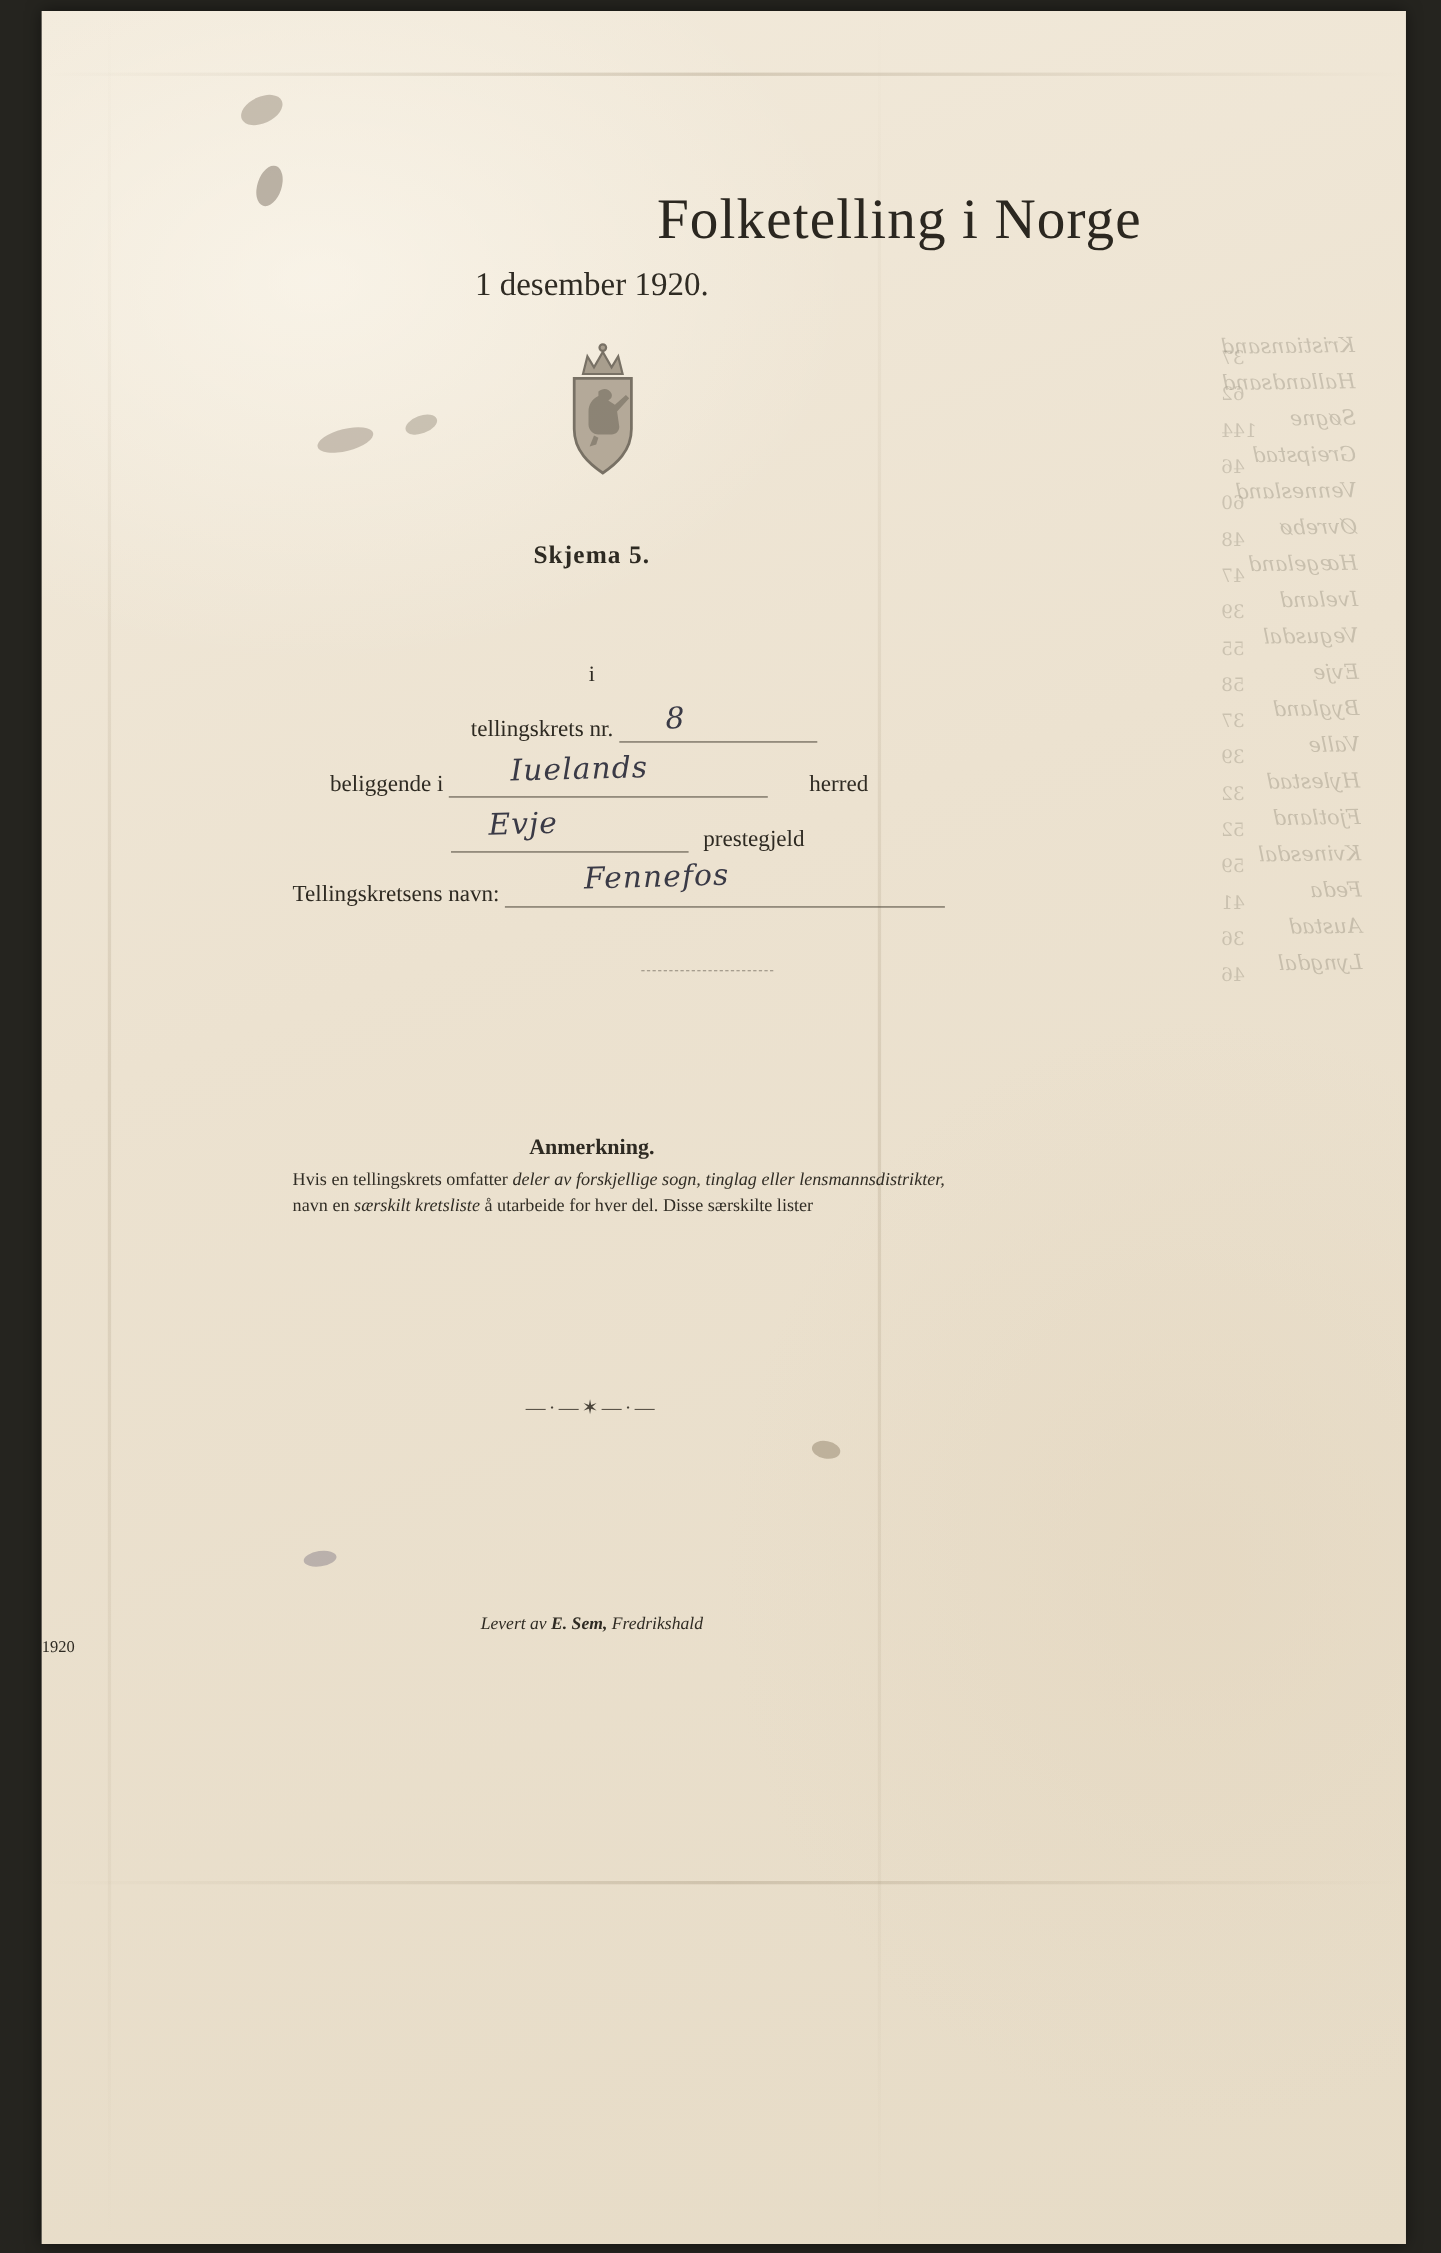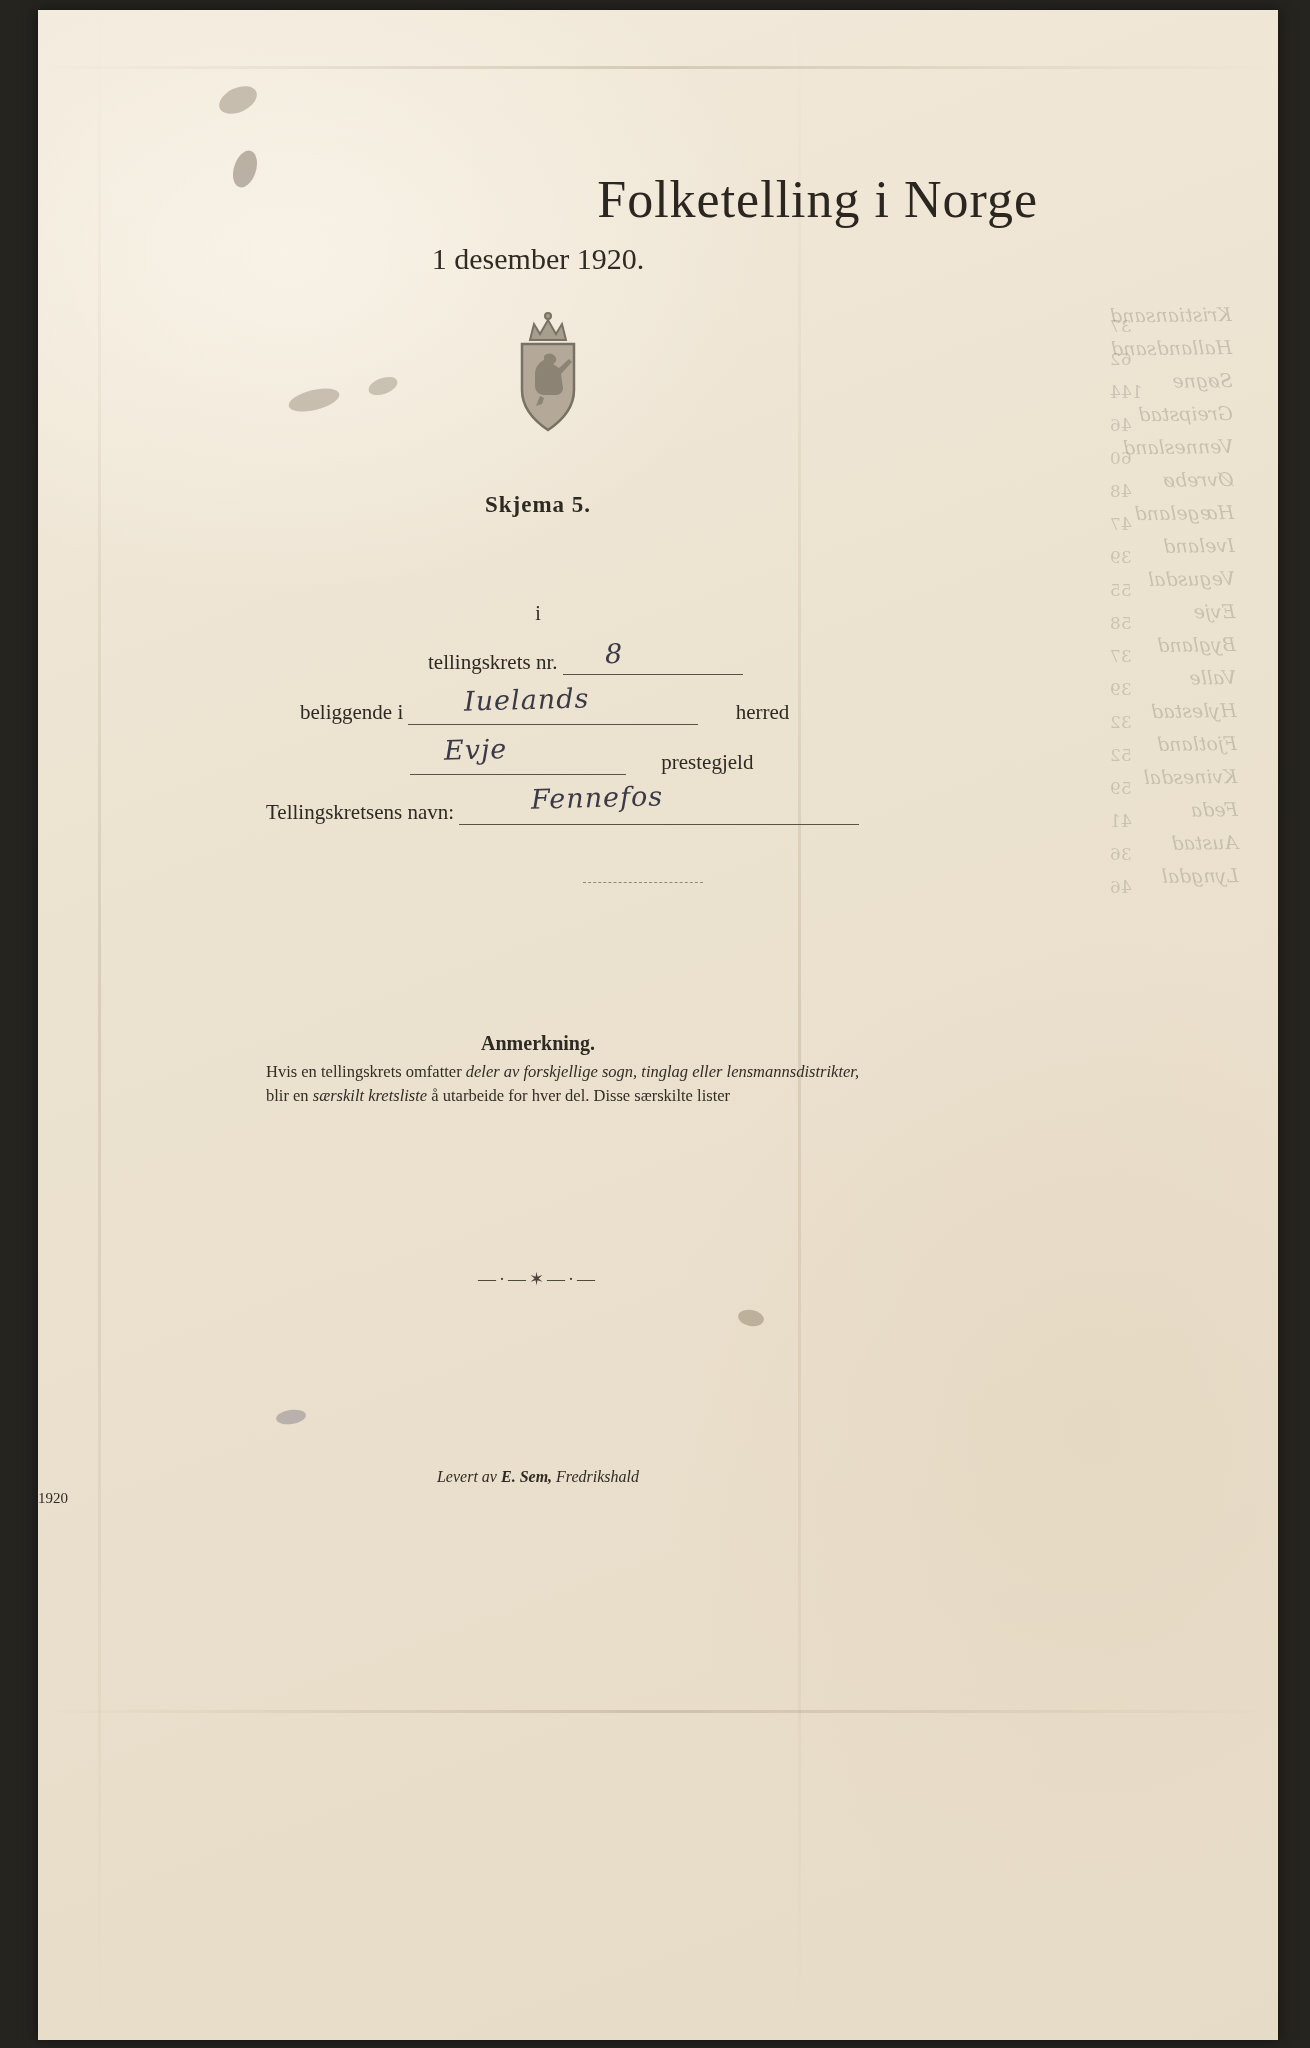--- a/index.html
+++ b/index.html
@@ -324,38 +324,38 @@
         <span class="rule" style="width:290px; position:relative;">
           <span class="hand" style="position:absolute; left:56px; top:-20px;">Iuelands</span>
         </span>
         <span style="margin-left:32px;">herred</span>
       </div>
 
       <div class="field-row" style="top:740px; left:372px;">
         <span class="rule" style="width:216px; position:relative;">
           <span class="hand" style="position:absolute; left:34px; top:-20px;">Evje</span>
         </span>
-        <span style="margin-left:30px;">prestegjeld</span>
+        <span style="margin-left:8px;">prestegjeld</span>
       </div>
 
       <div class="field-row" style="top:790px; left:228px;">
         <span>Tellingskretsens navn:</span>
         <span class="rule" style="width:400px; position:relative;">
           <span class="hand" style="position:absolute; left:72px; top:-22px;">Fennefos</span>
         </span>
       </div>
 
       <div class="divider-dashes"></div>
 
       <div class="anm-title">Anmerkning.</div>
 
       <div class="anm-body">
         <span>Hvis en tellingskrets omfatter </span><span class="it">deler av forskjellige sogn, tinglag eller lensmannsdistrikter,</span>
         <span class="l2">
-          <span>blir en </span><span class="it">særskilt kretsliste</span><span> å utarbeide for hver del.  Disse særskilte lister</span>
+          <span>navn en </span><span class="it">særskilt kretsliste</span><span> å utarbeide for hver del.  Disse særskilte lister</span>
         </span>
       </div>
 
       <div class="orn">—·—✶—·—</div>
 
       <div class="footer">
         <span>Levert av </span><b>E. Sem,</b><span> Fredrikshald</span>
       </div>
       <div class="footer-year">1920</div>
 

